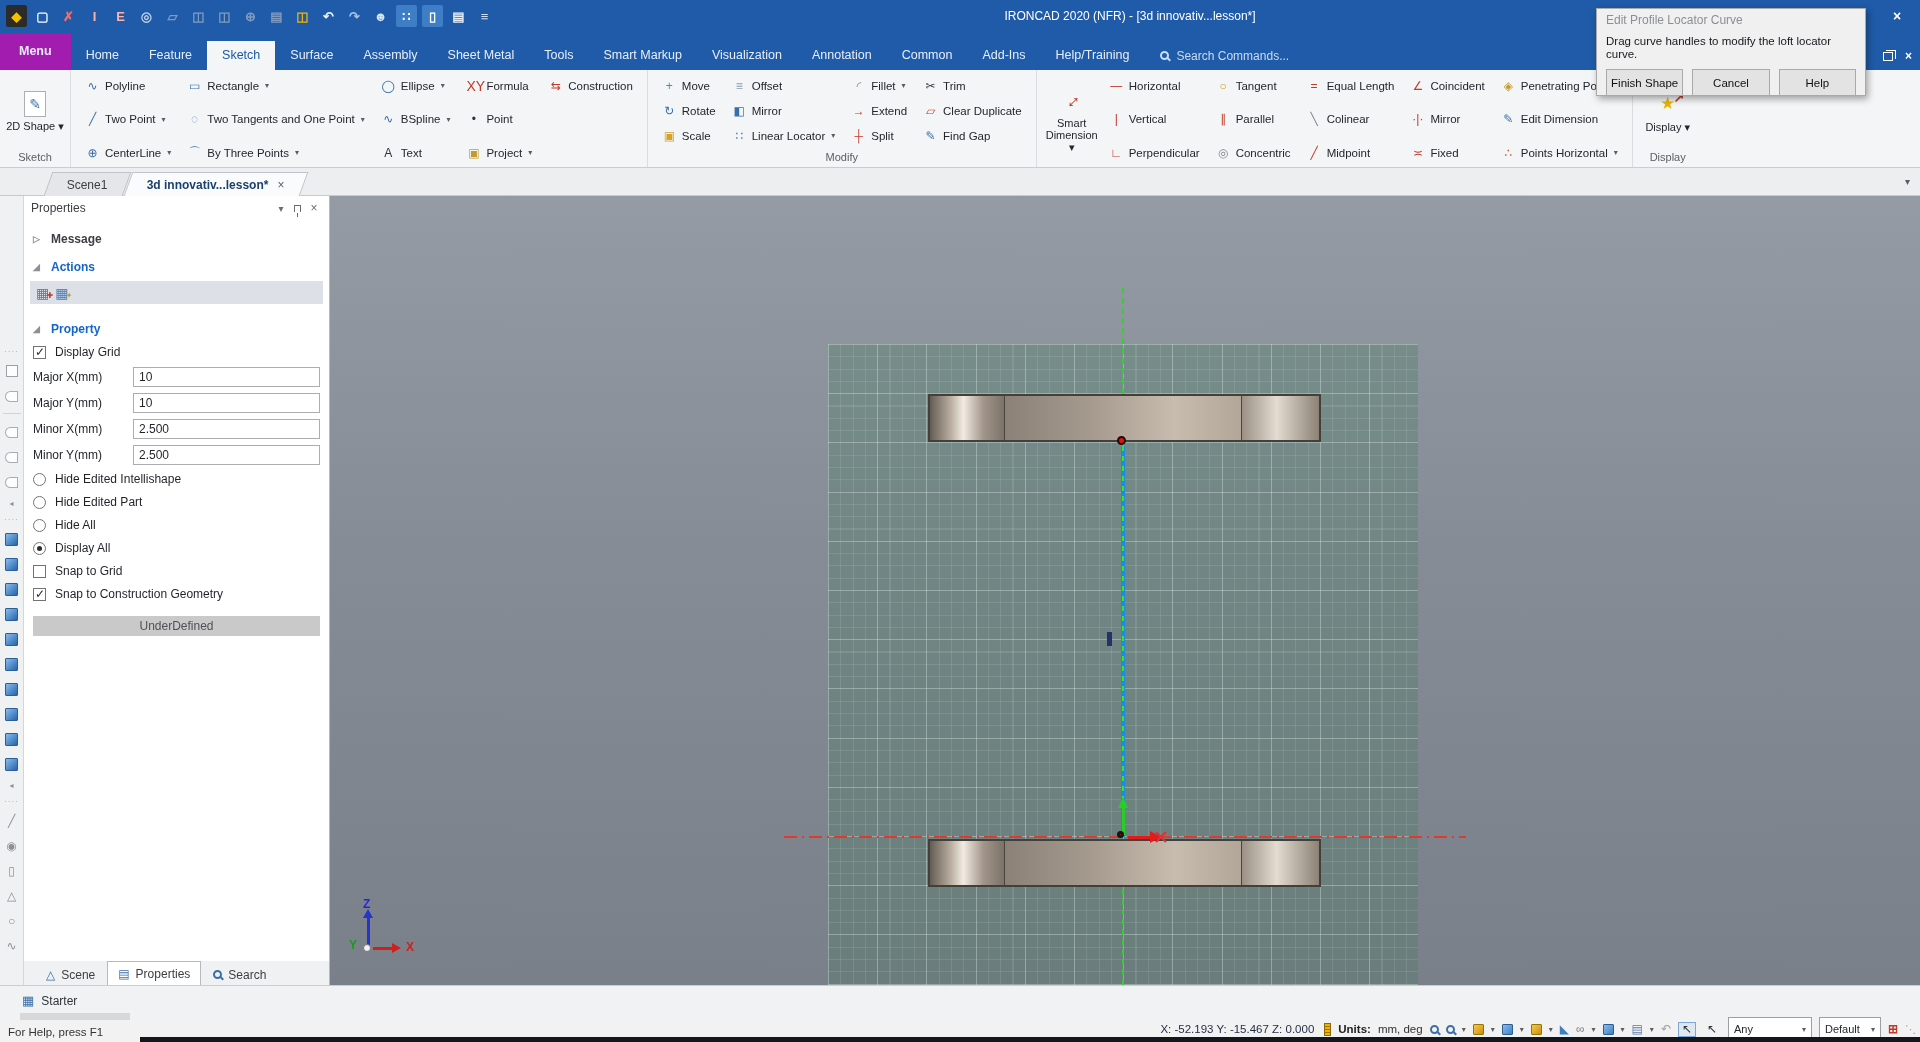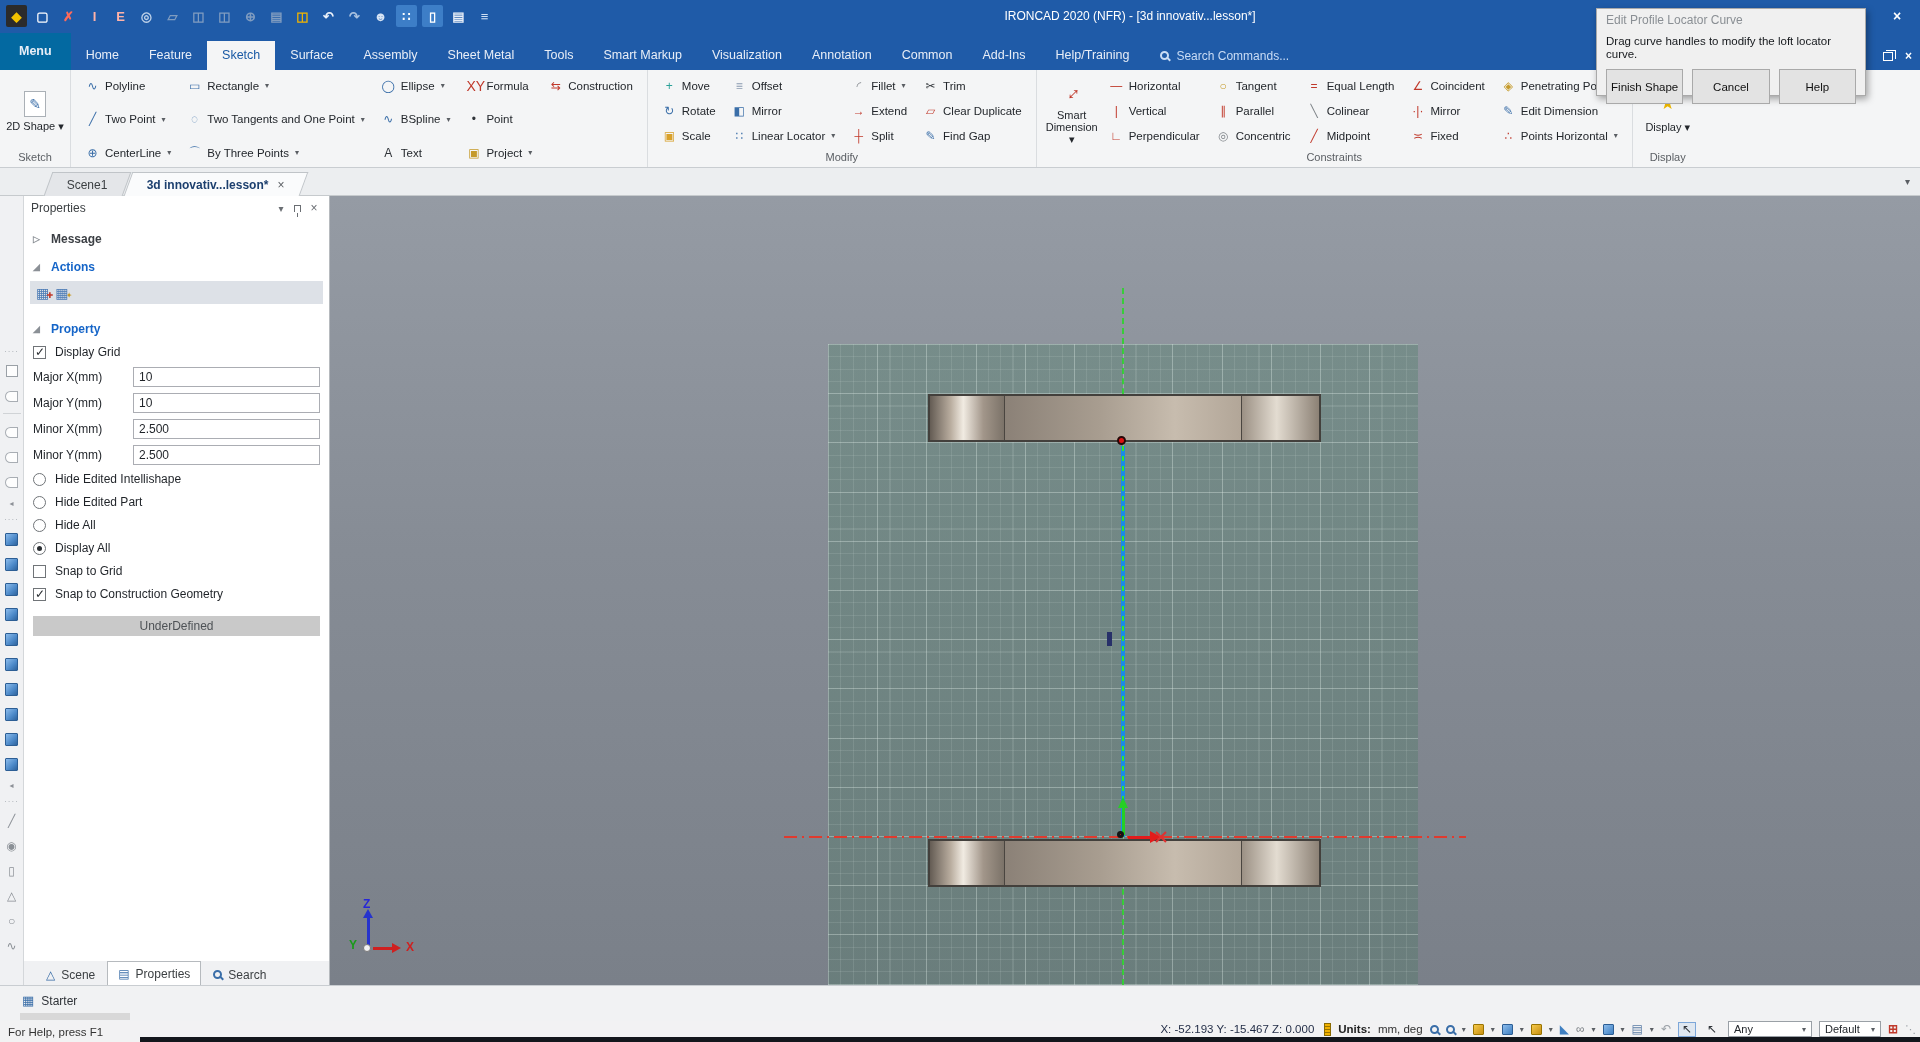--- a/index.html
+++ b/index.html
@@ -10,21 +10,21 @@
   .titlebar{position:absolute;left:0;top:0;width:1920px;height:33px;background:#1f5ba8}
   .qat{position:absolute;left:6px;top:5px;display:flex;gap:5px;align-items:center}
   .qi{width:21px;height:22px;display:flex;align-items:center;justify-content:center;font-size:13px;border-radius:2px;font-weight:bold}
   .qi.active{background:#3d7ec7}
   .win-title{position:absolute;left:1130px;top:9px;transform:translateX(-50%);color:#fff;font-size:12px;white-space:nowrap}
   .win-close{position:absolute;right:14px;top:8px;color:#fff;font-size:14px;font-weight:bold;width:18px;text-align:center}
 
   
   .tabrow{position:absolute;left:0;top:33px;width:1920px;height:37px;background:#1f5ba8;display:flex;align-items:flex-end}
   .rtab{height:29px;line-height:29px;padding:0 15px;color:#e8eef7;font-size:12.5px;white-space:nowrap}
-  .rtab.menu{height:37px;line-height:37px;background:#0369a1;padding:0 19px;font-weight:bold}
+  .rtab.menu{height:37px;line-height:37px;background:#a21caf;padding:0 19px;font-weight:bold}
   .rtab.active{background:#f4f5f6;color:#1a5aa5}
   .nav-search{display:flex;align-items:center;gap:7px;height:29px;margin-left:16px;color:#c9dcf5;font-size:12px}
   .doc-controls{position:absolute;right:8px;bottom:7px;display:flex;gap:12px;align-items:center;color:#fff}
   .restore-ic{width:10px;height:9px;border:1px solid #fff;position:relative;background:#1f5ba8}
   .restore-ic::before{content:"";position:absolute;left:2px;top:-3px;width:9px;height:8px;border:1px solid #fff;border-bottom:none;border-left:none}
   .doc-x{font-size:12px;font-weight:bold}
 
   
   .ribbon{position:absolute;left:0;top:70px;width:1920px;height:98px;background:#f4f5f6;border-bottom:1px solid #c9cdd1;display:flex}
   .rgroup{display:flex;flex-direction:column;padding:2px 6px 0}
@@ -141,32 +141,32 @@
   .coords{color:#1f2a44;margin-right:3px}
   .ruler{width:7px;height:13px;background:repeating-linear-gradient(to bottom,#f2b200 0 2px,#9a7400 2px 3px);border:1px solid #8a6a00}
   .units-l{font-weight:bold;color:#222}
   .scube{width:11px;height:11px;border-radius:1px}
   .scube.y{background:linear-gradient(135deg,#f6c94a,#c78f12);border:1px solid #9a7400}
   .scube.b{background:linear-gradient(135deg,#8cbcec,#3f7fc1);border:1px solid #2c5e95}
   .scaret{font-size:8px;color:#5a5e63}
   .sglyph{font-size:12px;color:#5a7ca6}
   .cursorbtn{width:18px;height:15px;display:flex;align-items:center;justify-content:center;font-size:12px;color:#2f3338}
   .cursorbtn.pressed{background:#dfe7f0;border:1px solid #7da7d9}
-  .sel{height:16px;border:1px solid #9aa0a6;background:#fff;display:flex;align-items:center;justify-content:space-between;padding:0 5px;font-size:11px;color:#23272c}
+  .sel{height:24px;border:1px solid #9aa0a6;background:#fff;display:flex;align-items:center;justify-content:space-between;padding:0 5px;font-size:11px;color:#23272c}
   .sel.w1{width:84px}.sel.w2{width:62px}
   .tree{font-size:12px;color:#c0392b;font-weight:bold}
   .grip{font-size:11px;color:#9aa0a6}
   .darkstrip{position:absolute;left:140px;top:1037px;width:1780px;height:5px;background:#13161c}
 
   
   .dialog{position:absolute;left:1596px;top:8px;width:270px;height:88px;background:#f0f0f0;border:1px solid #a9a9a9;box-shadow:2px 3px 7px rgba(0,0,0,.35);z-index:99}
   .dlg-title{height:23px;line-height:23px;padding:0 9px;color:#8a8f94;font-size:12px}
   .dlg-msg{padding:3px 9px 0;color:#15181c;font-size:11.5px;line-height:13px}
   .dlg-btns{display:flex;gap:9px;padding:8px 9px 0}
-  .dbtn{flex:1;height:35px;background:#e3e3e3;border:1px solid #a9a9a9;display:flex;align-items:center;justify-content:center;font-size:11.5px;color:#111;font-family:"Liberation Sans",sans-serif}
+  .dbtn{flex:1;height:27px;background:#e3e3e3;border:1px solid #a9a9a9;display:flex;align-items:center;justify-content:center;font-size:11.5px;color:#111;font-family:"Liberation Sans",sans-serif}
 </style>
 </head>
 <body>
 
 <div class="titlebar">
   <div class="qat" id="qat">
       <span class="qi" style="color: rgb(242, 194, 0); background: rgb(43, 43, 43);">◆</span>
       <span class="qi" style="color: rgb(242, 245, 250);">▢</span>
       <span class="qi" style="color: rgb(255, 106, 90);">✗</span>
       <span class="qi" style="color: rgb(255, 179, 168);">I</span>
@@ -435,21 +435,20 @@
             <span class="ticon" style="color: rgb(58, 110, 168);">✎</span>
             <span class="tlabel">Edit Dimension</span>
           </div>
           <div class="tool">
             <span class="ticon" style="color: rgb(192, 57, 43);">∴</span>
             <span class="tlabel">Points Horizontal</span>
             <span class="caret">▾</span>
           </div>
         </div>
       </div>
-      <div class="rgroup-label">Constraints</div>
     </div>
     <div class="rgroup">
       <div class="rgroup-body">
         <div class="bigbtn">
           <span class="bigicon display">★<span class="disp-arrow">↗</span></span>
           <span class="biglabel">Display ▾</span>
         </div>
       </div>
       <div class="rgroup-label">Display</div>
     </div>

